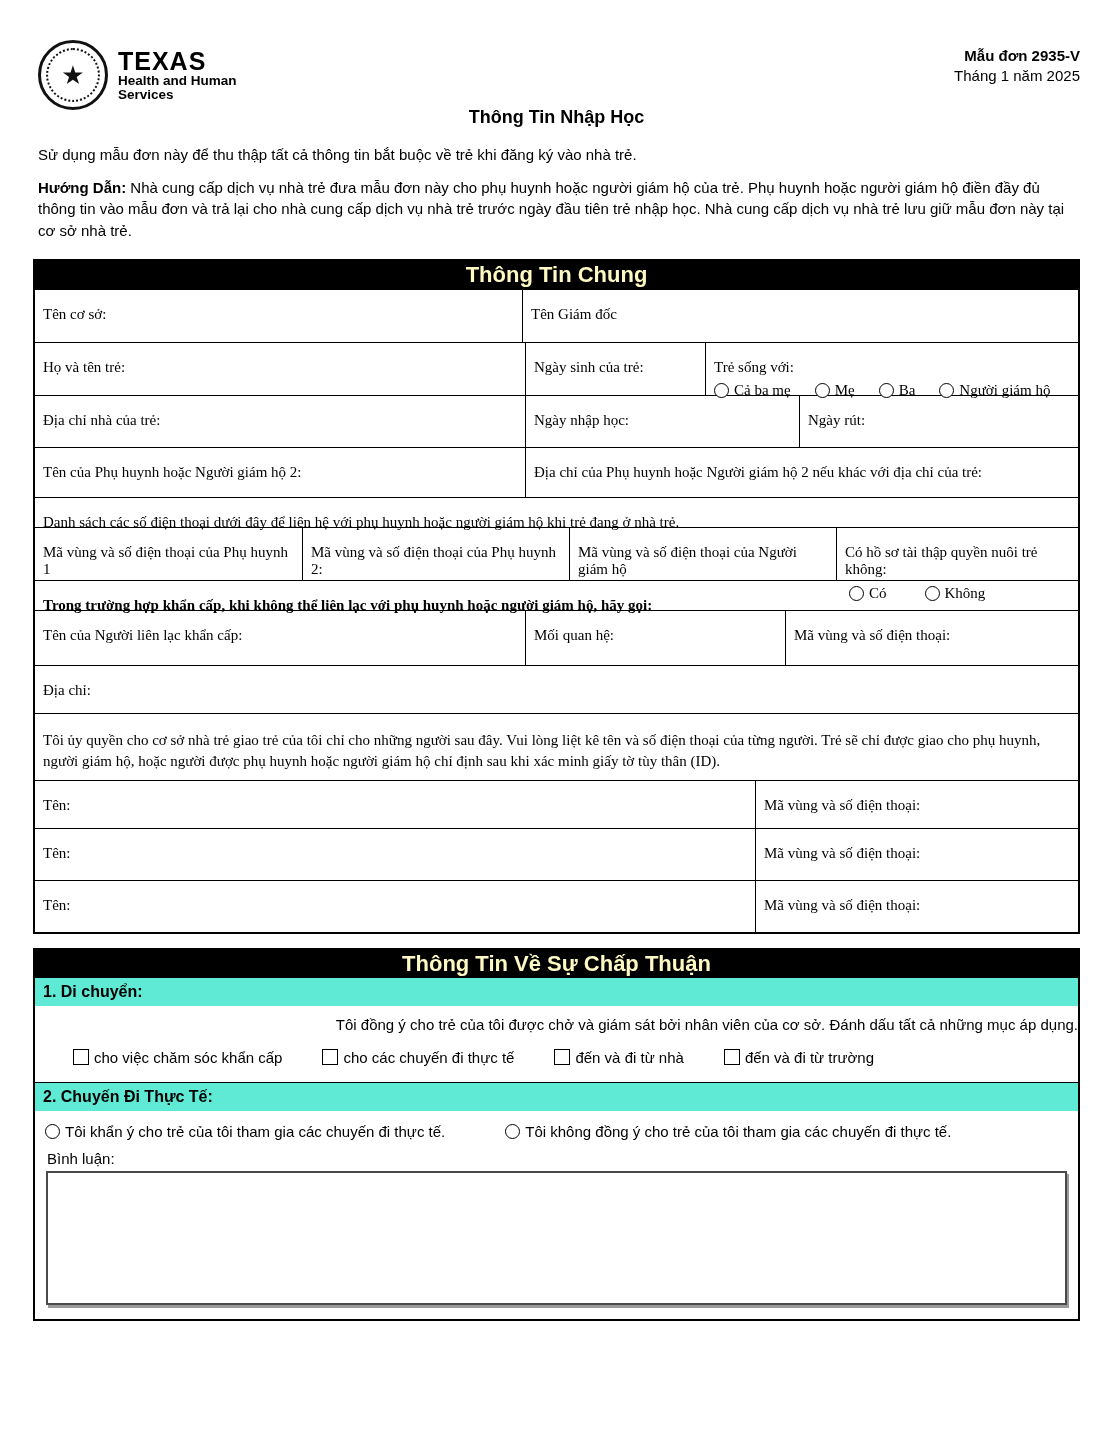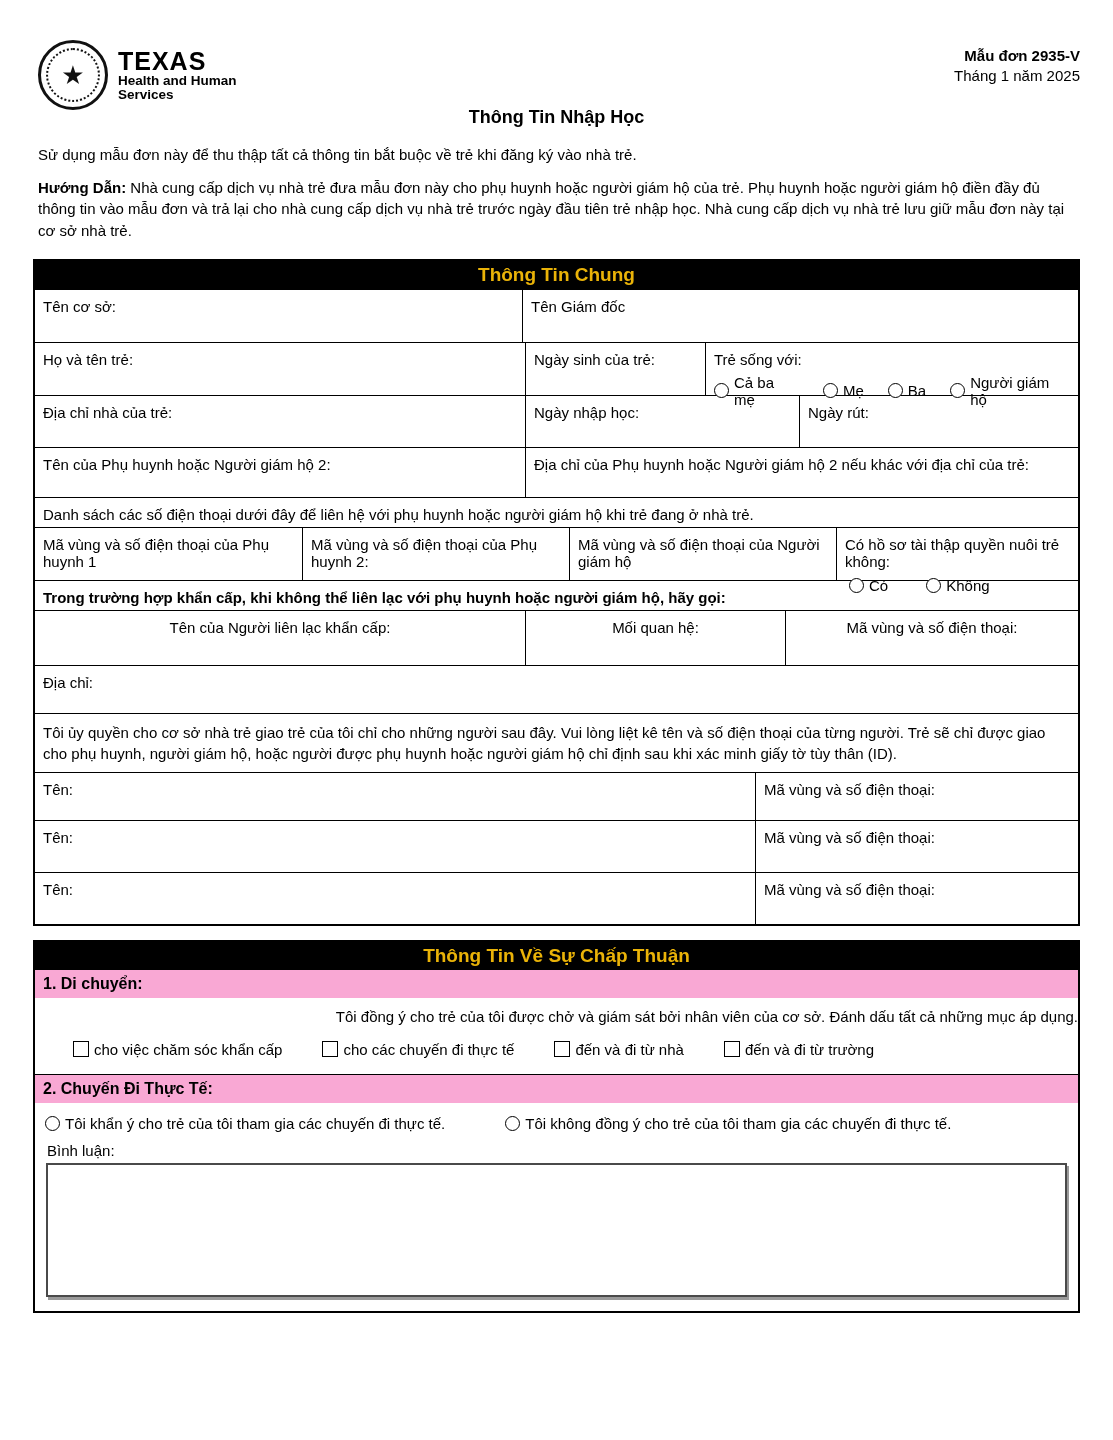--- a/index.html
+++ b/index.html
@@ -18,40 +18,40 @@
   .logo-sub{font-size:13.5px;font-weight:bold;}
   .form-meta{position:absolute;right:33px;top:46px;text-align:right;line-height:1.35;}
   .form-no{font-weight:bold;}
   .doc-title{position:absolute;left:0;right:0;top:107px;text-align:center;
              font-size:18px;font-weight:bold;}
   
   .intro{margin:0 33px 11px 38px;padding-top:14px;}
   .instructions{margin:14px 33px 0 38px;line-height:1.42;}
   
   .tbl{margin:18px 33px 0 33px;border:2px solid #000;}
-  .bar-black{background:#000;color:#eab308;text-align:center;font-weight:bold;
-             font-size:19px;padding:4px 0;height:20px;line-height:20px;}
-  .bar-gray{background:#f9a8d4;font-weight:bold;font-size:16px;
+  .bar-black{background:#000;color:#fef9c3;text-align:center;font-weight:bold;
+             font-size:22px;padding:4px 0;height:20px;line-height:20px;}
+  .bar-gray{background:#5eead4;font-weight:bold;font-size:16px;
             padding:5px 8px;border-top:1.5px solid #000;}
   .row{display:flex;border-top:1.5px solid #000;box-sizing:border-box;}
   .row:first-of-type{border-top:none;}
-  .cell{box-sizing:border-box;padding:8px 8px;border-left:1.5px solid #000;}
+  .cell{box-sizing:border-box;padding:16px 8px;border-left:1.5px solid #000;font-family:Liberation Serif, serif;}
   .cell:first-child{border-left:none;}
   .lbl{display:block;}
   .bold{font-weight:bold;}
   
   .radio{display:inline-block;width:13px;height:13px;border:1.5px solid #000;
          border-radius:50%;background:#fff;flex:0 0 auto;}
   .check{display:inline-block;width:14px;height:14px;border:1.5px solid #000;
          background:#fff;flex:0 0 auto;}
   .opt{display:flex;align-items:center;gap:5px;}
   .optrow{display:flex;align-items:center;}
   
   .h53{height:53px;} .h52{height:52px;} .h54{height:54px;} .h50{height:50px;}
-  .h30{height:30px;} .h55{height:55px;text-align:center;} .h48{height:48px;}
+  .h30{height:30px;} .h55{height:55px;} .h48{height:48px;}
   
   .consent-body{padding:10px 0 2px 8px;text-align:right;}
   .chk-line{display:flex;align-items:center;margin:16px 0 14px 30px;}
   .chk-line .opt{margin-right:0;}
   .radio-line{display:flex;align-items:center;padding:12px 8px 0 10px;}
   .comments-lbl{margin:10px 0 4px 12px;}
   .comment-box{margin:2px 11px 14px 11px;height:130px;background:#fff;
                border:2px solid #4a4a4a;box-shadow:2px 3px 0 #9a9a9a;}
 </style>
 </head>

